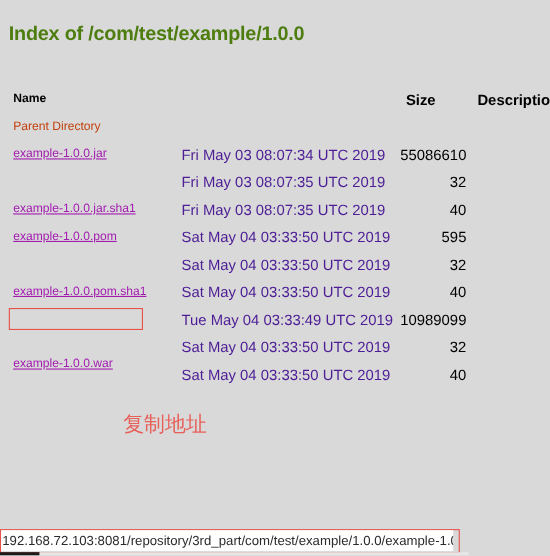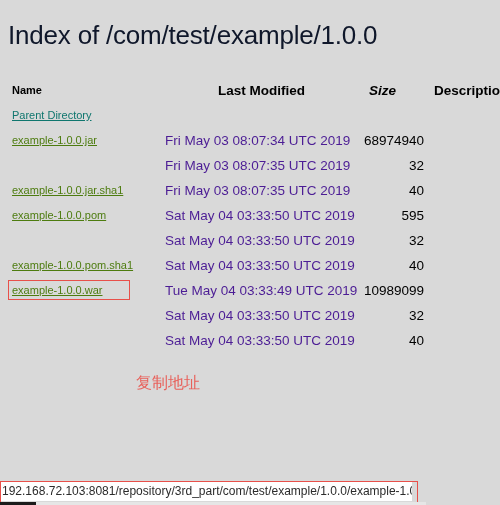--- a/index.html
+++ b/index.html
@@ -20,23 +20,23 @@
     left: 0; top: 0;
     width: 500px;
     height: 505px;
     background: #d9d9d9;
   }
 
   .page-title {
     position: absolute;
     left: 8px;
     top: 20px;
-    font-size: 26px;
-    font-weight: normal;
-    color: #0f172a;
+    font-size: 18px;
+    font-weight: bold;
+    color: #4d7c0f;
     letter-spacing: -0.2px;
     white-space: nowrap;
   }
 
   
   .listing {
     position: absolute;
     left: 0;
     top: 78px;
     width: 500px;
@@ -87,54 +87,54 @@
   }
 
   .header-row .col-name,
   .header-row .col-modified,
   .header-row .col-size,
   .header-row .col-desc {
     font-weight: bold;
     color: #000000;
   }
   .header-row .col-modified { left: 218px; }
-  .header-row .col-size { left: 300px; width: 96px; text-align: right; font-style: italic; }
+  .header-row .col-size { left: 300px; width: 96px; text-align: right; }
 
   .flink {
-    color: #4d7c0f;
+    color: #a21caf;
     text-decoration: underline;
     cursor: pointer;
   }
   .vlink {
-    color: #0f766e;
-    text-decoration: underline;
+    color: #c2410c;
     cursor: pointer;
   }
 
   
   .row.highlighted .col-name {
     left: 12px;
+    margin-top: 41px;
   }
   .hl-box {
     position: absolute;
     left: 8px;
     top: 2px;
     width: 122px;
     height: 20px;
     border: 1.5px solid #e8504a;
     box-sizing: border-box;
     pointer-events: none;
   }
 
   
   .annotation {
     position: absolute;
-    left: 136px;
+    left: 112px;
     top: 373px;
-    font-size: 16px;
+    font-size: 19px;
     color: #e8605a;
     white-space: nowrap;
   }
 
   
   .url-wrap {
     position: absolute;
     left: 0;
     top: 481px;
     width: 418px;
@@ -182,34 +182,33 @@
 <body>
 
 <div id="page">
 
   <div class="page-title">Index of /com/test/example/1.0.0</div>
 
   <div class="listing">
 
     <div class="row header-row">
       <span class="col-name">Name</span>
-      <span class="col-modified">Last Modified</span>
       <span class="col-size">Size</span>
       <span class="col-desc">Description</span>
     </div>
 
     <div class="row">
       <span class="col-name vlink">Parent Directory</span>
     </div>
 
     <div id="rows-container">
         <div class="row">
           <span class="col-name flink">example-1.0.0.jar</span>
           <span class="col-modified">Fri May 03 08:07:34 UTC 2019</span>
-          <span class="col-size">68974940</span>
+          <span class="col-size">55086610</span>
           <span class="col-desc"></span>
         </div>
         <div class="row">
           <span class="col-modified">Fri May 03 08:07:35 UTC 2019</span>
           <span class="col-size">32</span>
           <span class="col-desc"></span>
         </div>
         <div class="row">
           <span class="col-name flink">example-1.0.0.jar.sha1</span>
           <span class="col-modified">Fri May 03 08:07:35 UTC 2019</span>

